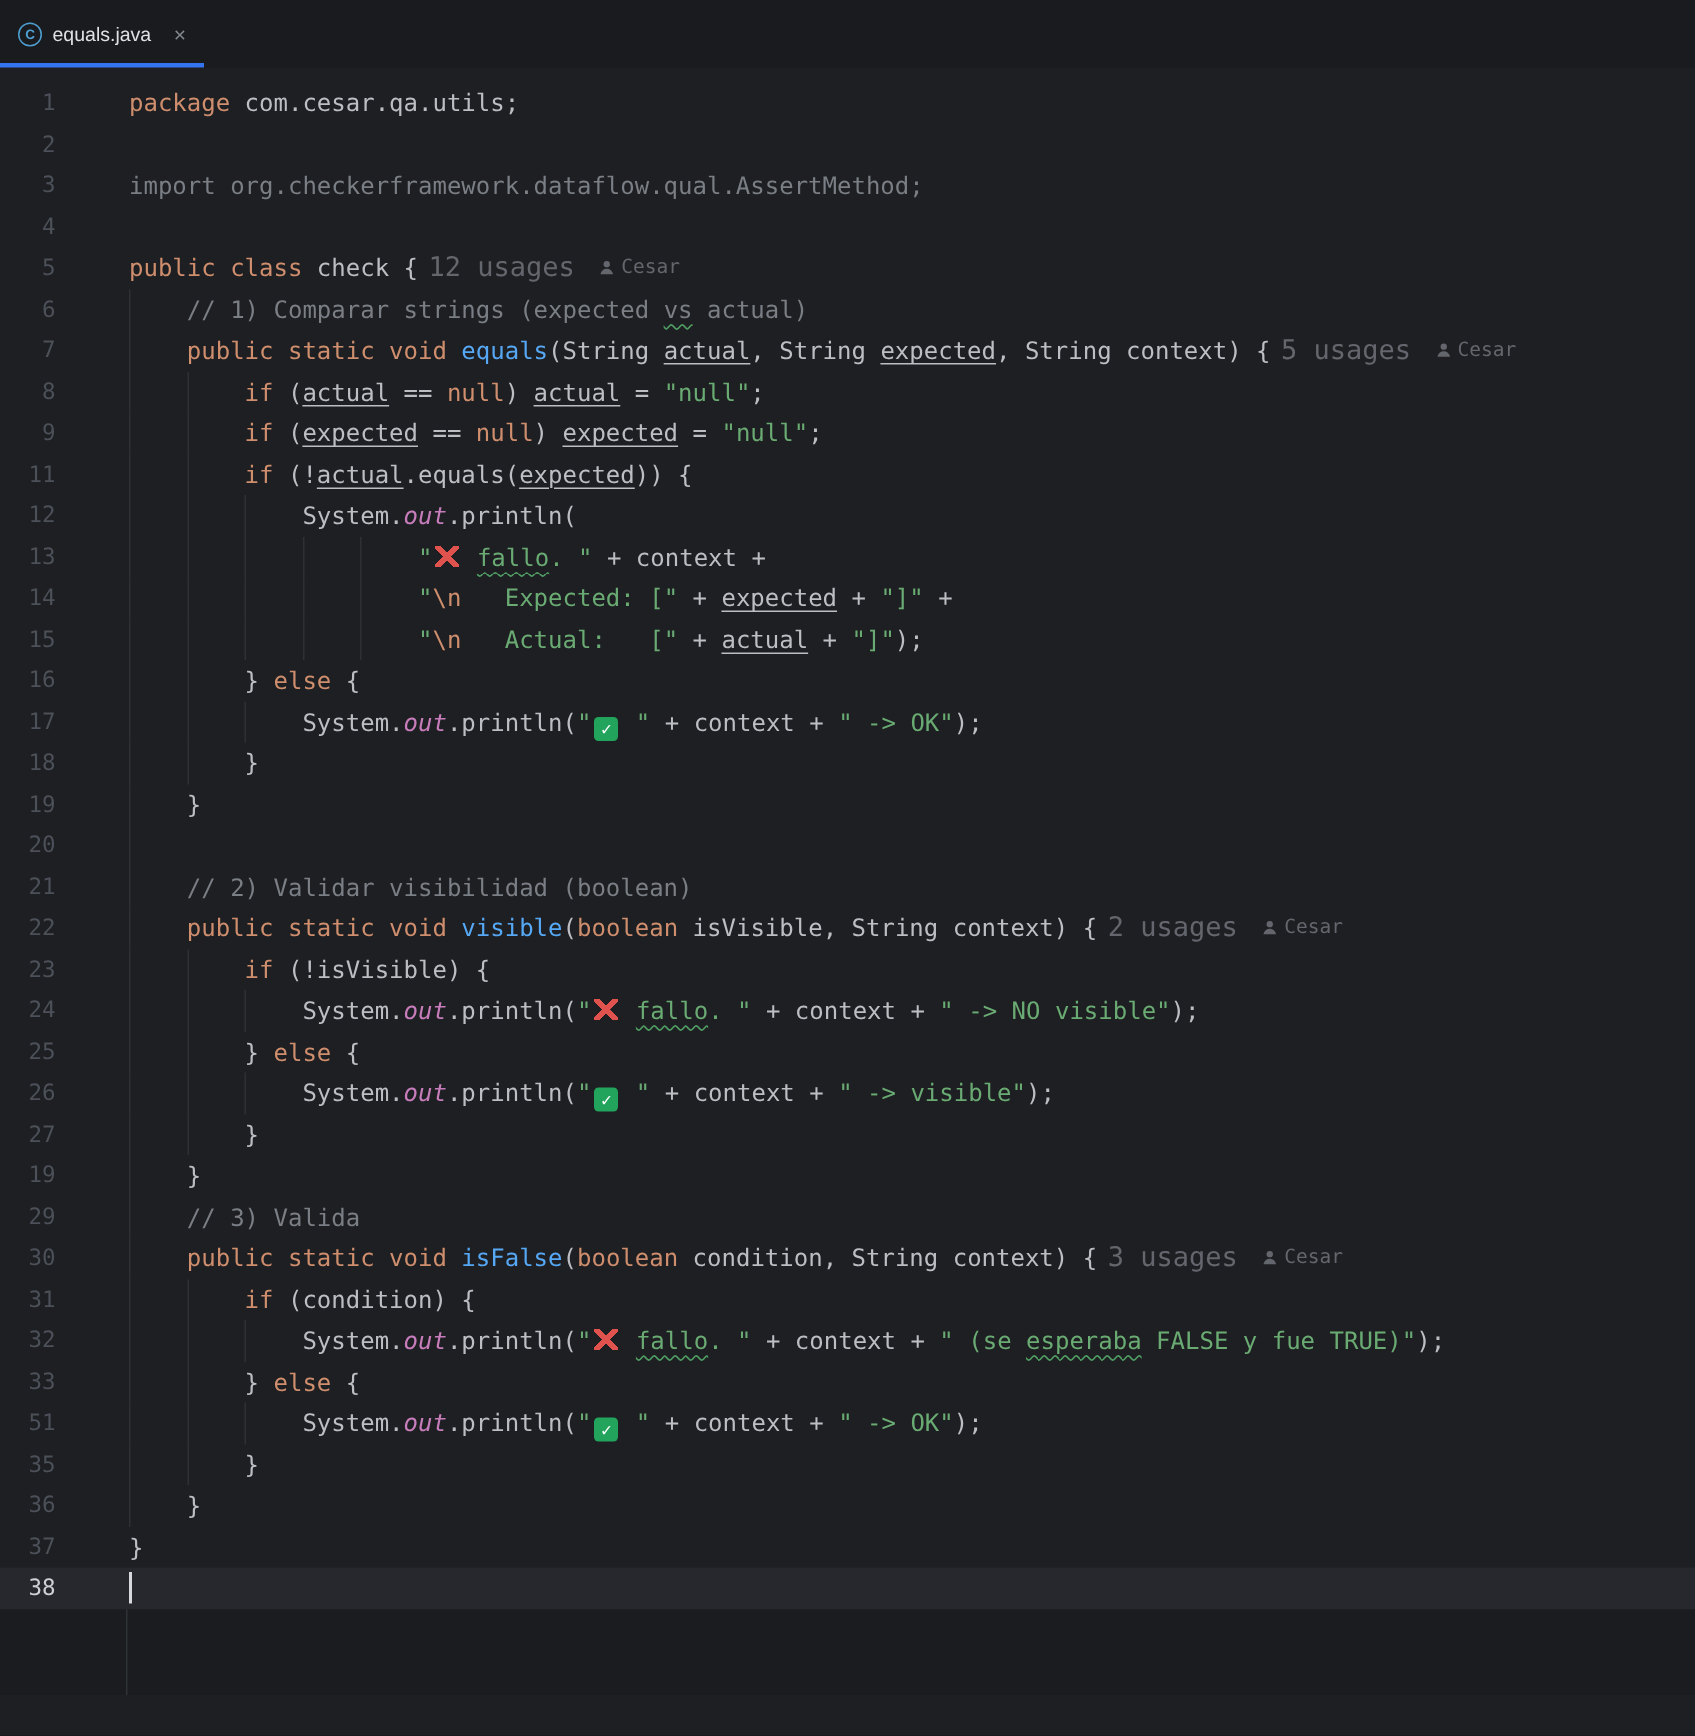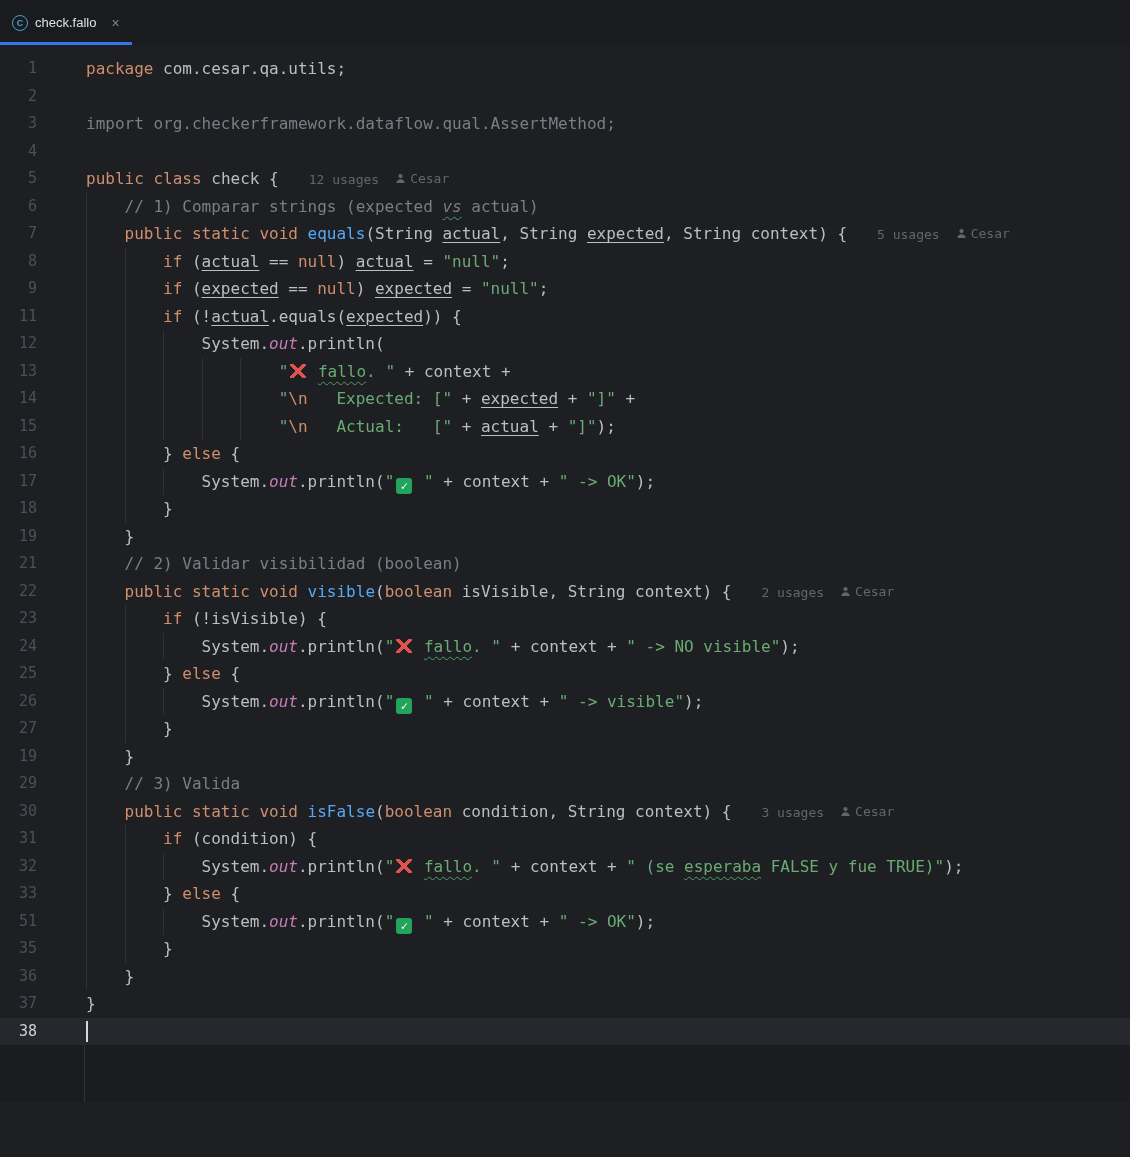--- a/index.html
+++ b/index.html
@@ -68,24 +68,24 @@
     text-underline-offset:3px;
   }
   .sw{
     color:var(--c-string);
     text-decoration:underline wavy var(--c-typo_underline);
     text-decoration-thickness:1px;text-underline-offset:4px;margin-top:19px;
   }
   .cw{
     color:var(--c-comment);
     text-decoration:underline wavy var(--c-typo_underline);
-    text-decoration-thickness:1px;text-underline-offset:4px;font-style:italic;
+    text-decoration-thickness:1px;text-underline-offset:4px;
   }
   .h{
-    color:var(--c-hint);font-size:13px;margin-left:30px;
+    color:var(--c-hint);font-size:18px;margin-left:7px;
   }
   .a{
     color:var(--c-hint);font-size:13px;margin-left:16px;
     display:inline-flex;align-items:center;gap:4px;vertical-align:baseline;
   }
   .a svg{display:inline-block;}
   
   .icx{
     display:inline-block;width:16px;height:14px;margin:0 2px;
     vertical-align:-1px;
@@ -105,21 +105,21 @@
   .bottom .sep{position:absolute;left:84px;top:0;bottom:0;width:1px;background:var(--c-separator);}
 </style>
 </head>
 <body>
 
 <div class="screen">
 
   <div class="tabbar">
     <div class="tab">
       <span class="class-icon">C</span>
-      <span class="tab-label">check.fallo</span>
+      <span class="tab-label">equals.java</span>
       <span class="tab-close">×</span>
       <span class="tab-underline"></span>
     </div>
   </div>
 
   <div class="editor">
     <div id="code-area">
         <div class="row">
           <div class="gutter">
             <span class="num">1</span>
@@ -264,20 +264,27 @@
         <div class="row">
           <div class="guide" style="left: calc(0ch + 86px);"></div>
           <div class="gutter">
             <span class="num">19</span>
           </div>
           <div class="code"><span class="d">    }</span></div>
         </div>
         <div class="row">
           <div class="guide" style="left: calc(0ch + 86px);"></div>
           <div class="gutter">
+            <span class="num">20</span>
+          </div>
+          <div class="code"></div>
+        </div>
+        <div class="row">
+          <div class="guide" style="left: calc(0ch + 86px);"></div>
+          <div class="gutter">
             <span class="num">21</span>
           </div>
           <div class="code"><span class="c">    // 2) Validar visibilidad (boolean)</span></div>
         </div>
         <div class="row">
           <div class="guide" style="left: calc(0ch + 86px);"></div>
           <div class="gutter">
             <span class="num">22</span>
           </div>
           <div class="code"><span class="d">    </span><span class="k">public</span><span class="d"> </span><span class="k">static</span><span class="d"> </span><span class="k">void</span><span class="d"> </span><span class="m">visible</span><span class="d">(</span><span class="k">boolean</span><span class="d"> isVisible, String context) {</span><span class="h">2 usages</span><span class="a"><svg width="11" height="11" viewBox="0 0 12 12" fill="currentColor">

